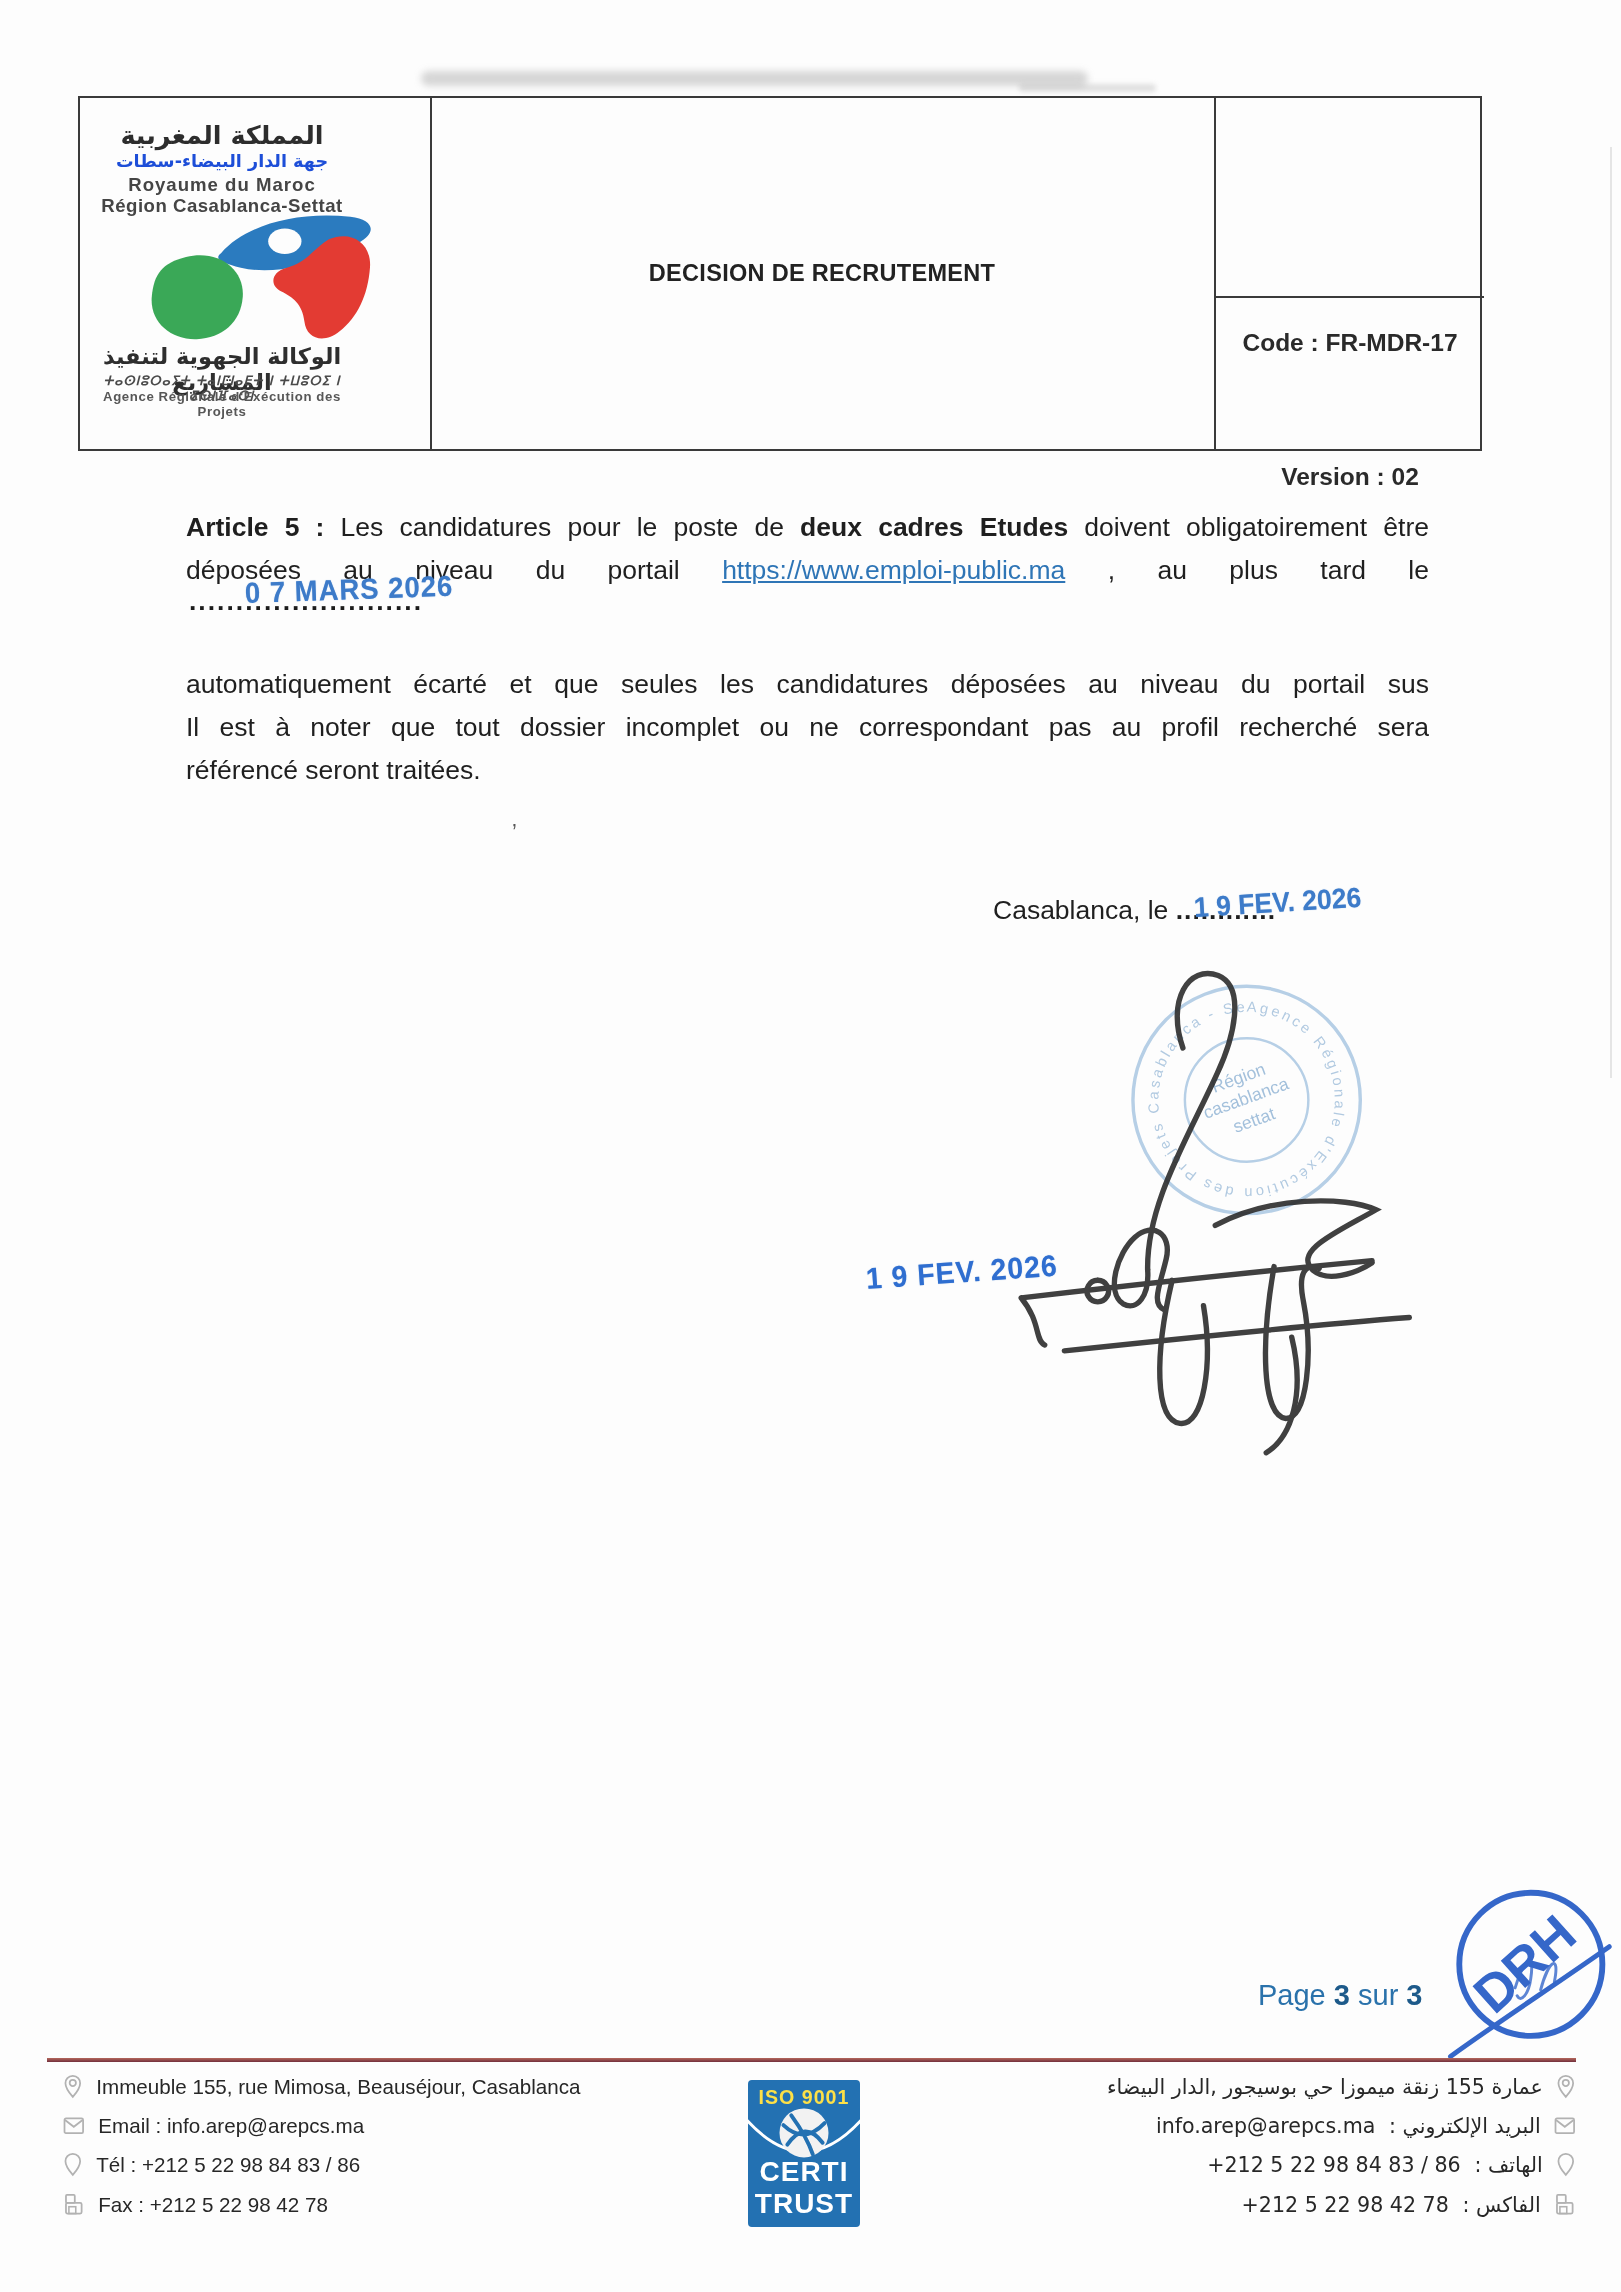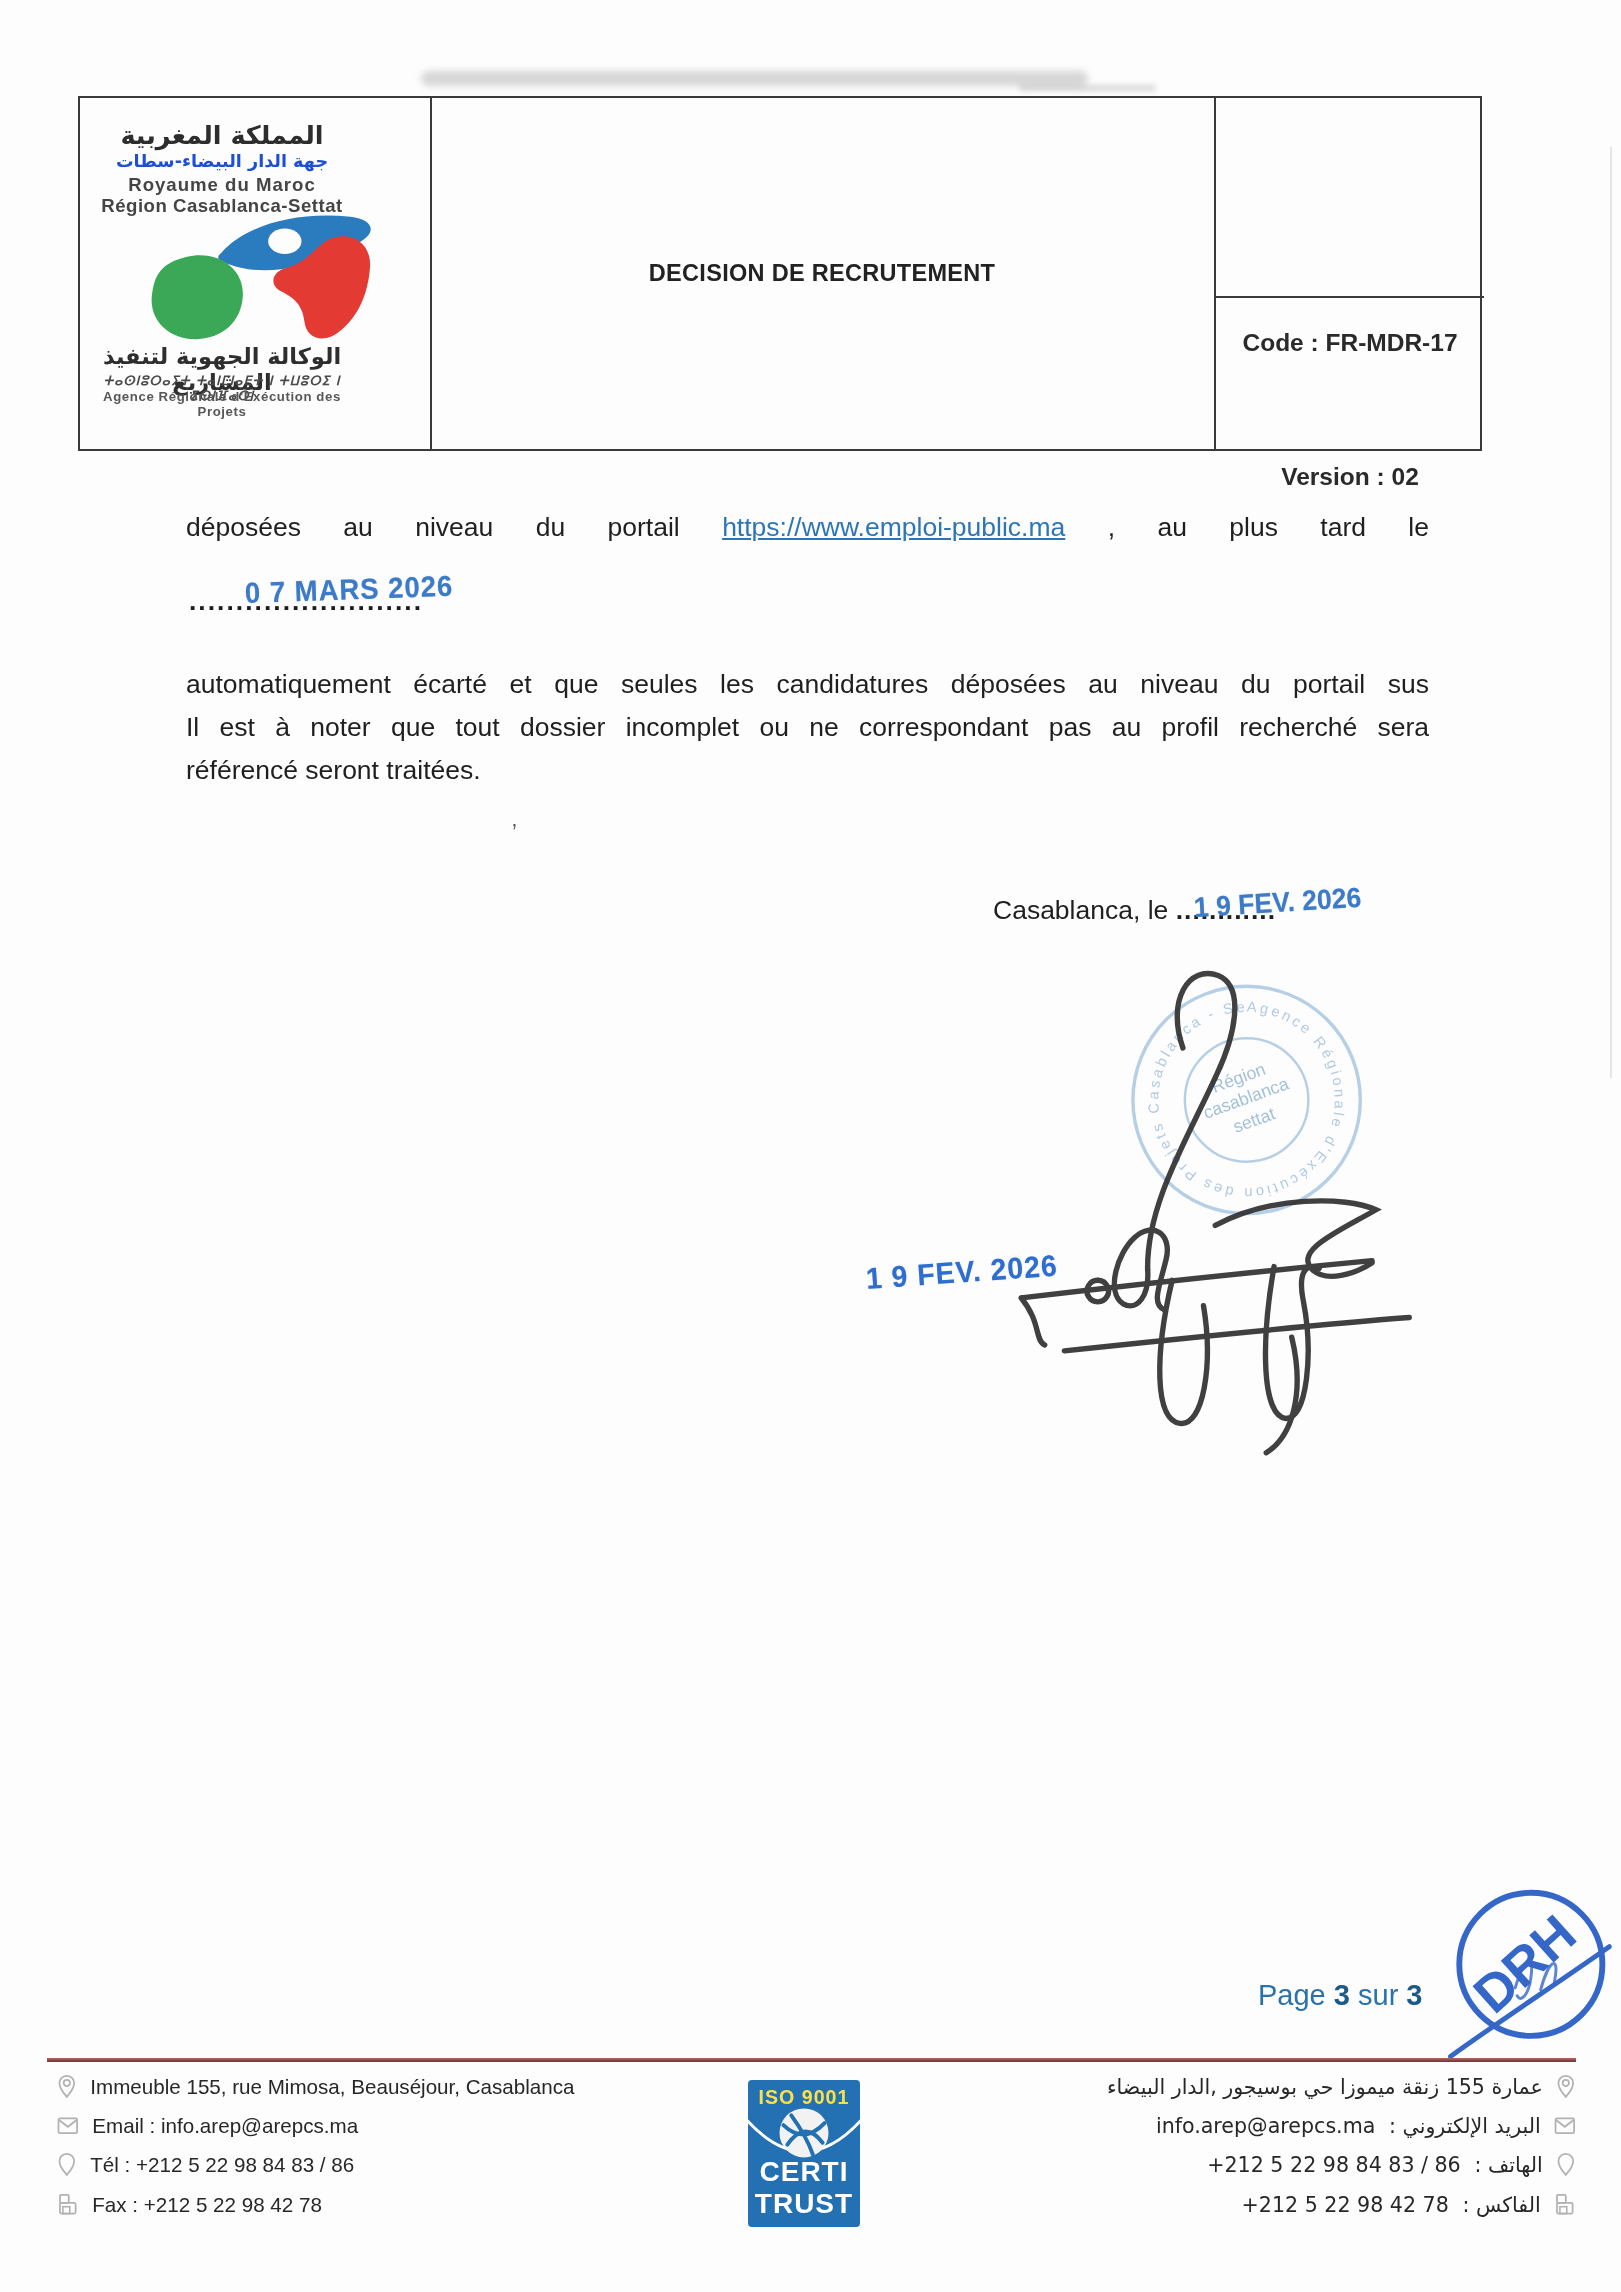--- a/index.html
+++ b/index.html
@@ -67,21 +67,21 @@
   
   .pagenum { position:absolute; left:1258px; top:1979px; font-size:29px; color:#2a72ab; }
   .pagenum .pb { font-weight:bold; color:#1d5a8a; }
 
   
   .footer-divider { position:absolute; left:47px; top:2058px; width:1529px; height:3.9px;
                     background:linear-gradient(#b5685c, #722f3c); }
   .frow { position:absolute; display:flex; align-items:center; gap:13.7px; height:33px;
           font-size:20.6px; color:#272727; }
   .frow svg { flex:0 0 auto; }
-  .frow-l { left:57px; }
+  .frow-l { left:63px; }
   .frow-r { right:45px; direction:rtl; font-family:"DejaVu Sans", sans-serif; }
   .fy1 { top:2070px; } .fy2 { top:2109px; } .fy3 { top:2148px; } .fy4 { top:2188px; }
   .num { direction:ltr; unicode-bidi:isolate; }
 
   .badge { position:absolute; left:748px; top:2080px; width:112px; height:147px;
            background:#2371b2; border-radius:3.9px; overflow:hidden; }
   .badge .iso { position:absolute; top:5.9px; width:100%; text-align:center; color:#fde047;
                 font-weight:bold; font-size:19.6px; letter-spacing:1px; }
   .badge .certi { position:absolute; top:76px; width:100%; text-align:center; color:#fff;
                   font-weight:bold; font-size:28px; letter-spacing:1px; }
@@ -123,20 +123,23 @@
 
     <div class="title-cell">
       <span class="doc-title">DECISION DE RECRUTEMENT</span>
     </div>
 
     <div class="code-text">Code : FR-MDR-17</div>
     <div class="version-text">Version : 02</div>
   </div>
 
   <div class="bodytext p1">
+    <div class="jline">
+      <span class="b">Article 5 :</span><span> Les candidatures pour le poste de </span><span class="b">deux cadres Etudes</span><span> doivent obligatoirement être</span>
+    </div>
     <div class="jline">
       <span>déposées au niveau du portail </span><span class="link">https://www.emploi-public.ma</span><span> , au plus tard le</span>
     </div>
   </div>
 
   <div class="dots-mars">.........................</div>
   <div class="stamp stamp-mars">0 7 MARS 2026</div>
 
   <div class="bodytext p2">
     <div class="jline">automatiquement écarté et que seules les candidatures déposées au niveau du portail sus</div>

